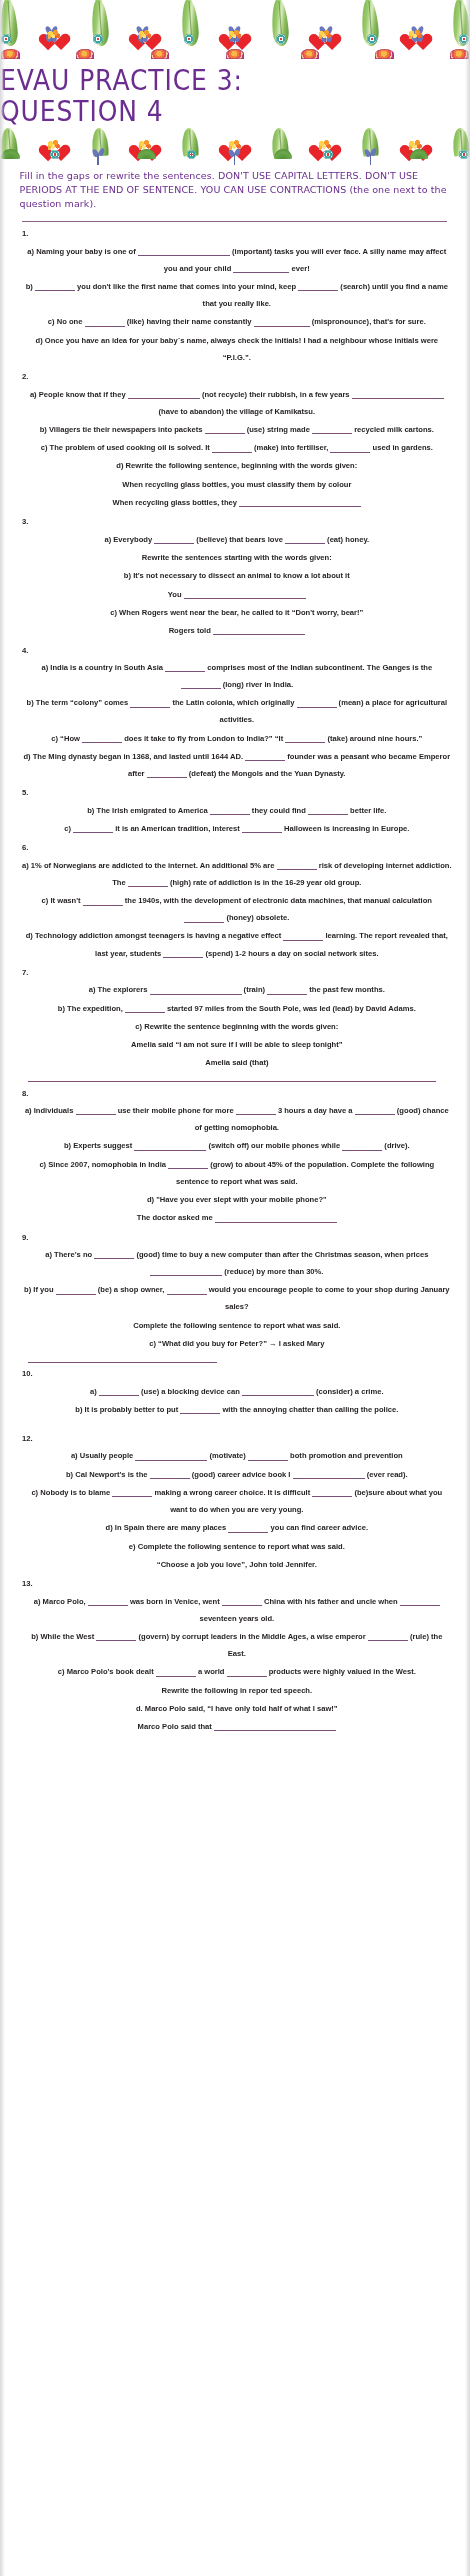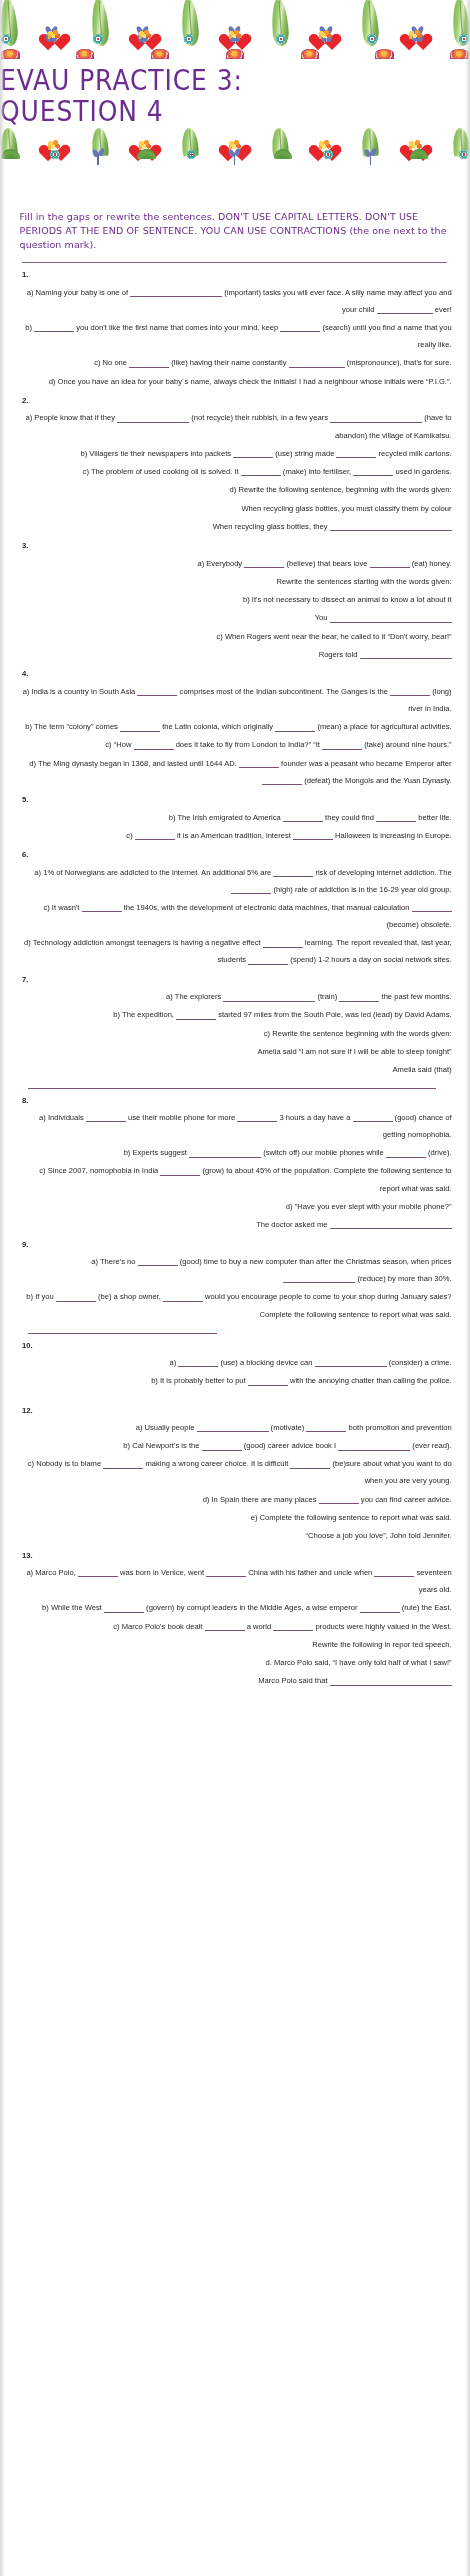--- a/index.html
+++ b/index.html
@@ -115,42 +115,42 @@
   }
   .title .l2{display:block;}
   
   .instructions{
     color:#6b2d8f;
     font-family:"DejaVu Sans", sans-serif;
     font-size:9.5px;
     line-height:1.46;
     padding:4.9px 16px 1.2px 19.6px;
     letter-spacing:0.1px;
-    margin-top:41px;
   }
   
   .content{
     padding:2.4px 18.4px 24.5px 22px;
     color:#231f20;
     font-size:7.6px;
     line-height:2.25;
   }
   .hr{
     border:0;border-top:0.6px solid #8d5d86;
     margin:6.1px 0 3.7px 0;
     width:calc(100% - 4.9px);
   }
   .qnum{
     font-weight:700;
     font-size:7.7px;
     margin-top:2.4px;
   }
   .item{
     margin:0 0 1.2px 0;
-    text-align:right;
+    text-align:center;
+    font-weight:bold;
   }
   .blank{
     display:inline-block;
     border-bottom:0.6px solid #7a4f78;
     vertical-align:-2.4px;
     height:7.3px;
   }
   .b-s{width:40px;}
   .b-m{width:56px;}
   .b-l{width:72px;}
@@ -332,41 +332,42 @@
       <div class="qnum">4.</div>
       <p class="item"><span>a) India is a country in South Asia </span><span class="blank b-s"></span><span> comprises most of the Indian subcontinent. The Ganges is the </span><span class="blank b-s"></span><span> (long) river in India.</span></p>
       <p class="item"><span>b) The term “colony” comes </span><span class="blank b-s"></span><span> the Latin colonia, which originally </span><span class="blank b-s"></span><span> (mean) a place for agricultural activities.</span></p>
       <p class="item"><span>c) “How </span><span class="blank b-s"></span><span> does it take to fly from London to India?” “It </span><span class="blank b-s"></span><span> (take) around nine hours.”</span></p>
       <p class="item"><span>d) The Ming dynasty began in 1368, and lasted until 1644 AD. </span><span class="blank b-s"></span><span> founder was a peasant who became Emperor after </span><span class="blank b-s"></span><span> (defeat) the Mongols and the Yuan Dynasty.</span></p>
       <div class="qnum">5.</div>
       <p class="item"><span>b) The Irish emigrated to America </span><span class="blank b-s"></span><span> they could find </span><span class="blank b-s"></span><span> better life.</span></p>
       <p class="item"><span>c) </span><span class="blank b-s"></span><span> it is an American tradition, interest </span><span class="blank b-s"></span><span> Halloween is increasing in Europe.</span></p>
       <div class="qnum">6.</div>
       <p class="item"><span>a) 1% of Norwegians are addicted to the internet. An additional 5% are </span><span class="blank b-s"></span><span> risk of developing internet addiction. The </span><span class="blank b-s"></span><span> (high) rate of addiction is in the 16-29 year old group.</span></p>
-      <p class="item"><span>c) It wasn't </span><span class="blank b-s"></span><span> the 1940s, with the development of electronic data machines, that manual calculation </span><span class="blank b-s"></span><span> (become) obsolete.</span></p>
+      <p class="item"><span>c) It wasn't </span><span class="blank b-s"></span><span> the 1940s, with the development of electronic data machines, that manual calculation </span><span class="blank b-s"></span><span> (honey) obsolete.</span></p>
       <p class="item"><span>d) Technology addiction amongst teenagers is having a negative effect </span><span class="blank b-s"></span><span> learning. The report revealed that, last year, students </span><span class="blank b-s"></span><span> (spend) 1-2 hours a day on social network sites.</span></p>
       <div class="qnum">7.</div>
       <p class="item"><span>a) The explorers </span><span class="blank b-xl"></span><span> (train) </span><span class="blank b-s"></span><span> the past few months.</span></p>
       <p class="item"><span>b) The expedition, </span><span class="blank b-s"></span><span> started 97 miles from the South Pole, was led (lead) by David Adams.</span></p>
       <p class="item"><span>c) Rewrite the sentence beginning with the words given:</span></p>
       <p class="item"><span>Amelia said “I am not sure if I will be able to sleep tonight”</span></p>
       <p class="item"><span>Amelia said (that)</span></p>
       <p class="item">
         <span class="answerline al-wide"></span>
       </p>
       <div class="qnum">8.</div>
       <p class="item"><span>a) Individuals </span><span class="blank b-s"></span><span> use their mobile phone for more </span><span class="blank b-s"></span><span> 3 hours a day have a </span><span class="blank b-s"></span><span> (good) chance of getting nomophobia.</span></p>
       <p class="item"><span>b) Experts suggest </span><span class="blank b-l"></span><span> (switch off) our mobile phones while </span><span class="blank b-s"></span><span> (drive).</span></p>
       <p class="item"><span>c) Since 2007, nomophobia in India </span><span class="blank b-s"></span><span> (grow) to about 45% of the population. Complete the following sentence to report what was said.</span></p>
       <p class="item"><span>d) "Have you ever slept with your mobile phone?"</span></p>
       <p class="item"><span>The doctor asked me </span><span class="blank b-xxl"></span></p>
       <div class="qnum">9.</div>
       <p class="item"><span>a) There's no </span><span class="blank b-s"></span><span> (good) time to buy a new computer than after the Christmas season, when prices </span><span class="blank b-l"></span><span> (reduce) by more than 30%.</span></p>
       <p class="item"><span>b) If you </span><span class="blank b-s"></span><span> (be) a shop owner, </span><span class="blank b-s"></span><span> would you encourage people to come to your shop during January sales?</span></p>
       <p class="item"><span>Complete the following sentence to report what was said.</span></p>
+      <p class="item"><span>c) “What did you buy for Peter?” → I asked Mary</span></p>
       <p class="item">
         <span class="answerline al-half"></span>
       </p>
       <div class="qnum">10.</div>
       <p class="item"><span>a) </span><span class="blank b-s"></span><span> (use) a blocking device can </span><span class="blank b-l"></span><span> (consider) a crime.</span></p>
       <p class="item"><span>b) It is probably better to put </span><span class="blank b-s"></span><span> with the annoying chatter than calling the police.</span></p>
       <div class="spacer"></div>
       <div class="qnum">12.</div>
       <p class="item"><span>a) Usually people </span><span class="blank b-l"></span><span> (motivate) </span><span class="blank b-s"></span><span> both promotion and prevention</span></p>
       <p class="item"><span>b) Cal Newport's is the </span><span class="blank b-s"></span><span> (good) career advice book I </span><span class="blank b-l"></span><span> (ever read).</span></p>

